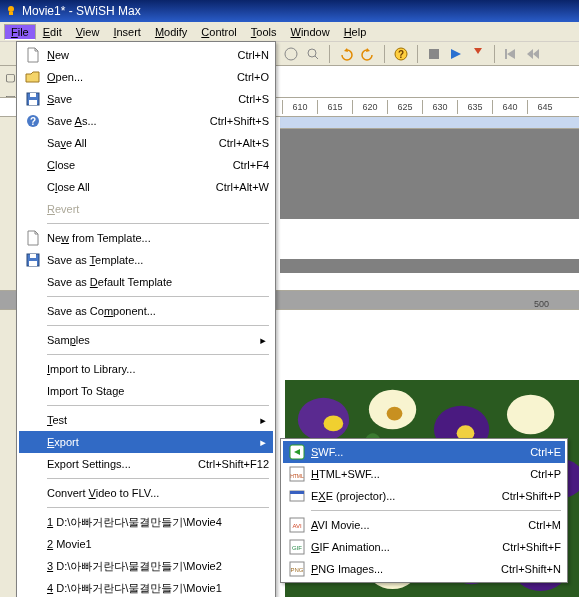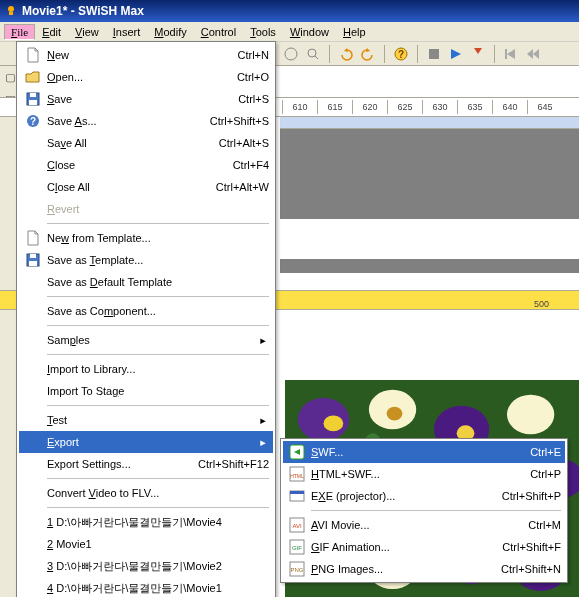--- a/index.html
+++ b/index.html
@@ -13,21 +13,21 @@
     overflow: hidden;
     position: relative;
   }
   .titlebar {
     height: 22px;
     background: linear-gradient(#0a246a, #2a5cc8);
     display: flex;
     align-items: center;
     padding-left: 4px;
     color: #fff;
-    font-weight: bold;
+    font-weight: normal;
     font-size: 12px;
   }
   .titlebar .app-icon {
     width: 14px; height: 14px;
     margin-right: 4px;
     display:flex;align-items:center;justify-content:center;
     color:#ffae00;
   }
   .menubar {
     height: 20px;
@@ -37,27 +37,26 @@
     border-bottom: 1px solid #d4d0c8;
     padding-left: 4px;
   }
   .menubar .menu-item {
     padding: 2px 7px;
     color: #000;
     cursor: default;
   }
   .menubar .menu-item u { text-decoration: underline; }
   .menubar .menu-item.open {
-    background: #f9a8d4;
+    background: #8b5cf6;
     border: 1px solid #aca899;
     border-bottom: 1px solid #fff;
     padding: 1px 6px;
     position: relative;
     z-index: 30;
-    font-family: Liberation Serif, serif;
   }
   
   .toolbar {
     position: absolute;
     top: 42px; left: 0; right: 0; height: 24px;
     background: #ece9d8;
     border-bottom: 1px solid #aca899;
     display: flex;
     align-items: center;
     padding-left: 280px;
@@ -83,21 +82,21 @@
   .gray1 {
     position:absolute; top:129px; left:280px; right:0; height:90px;
     background:#808080;
   }
   .gray2 {
     position:absolute; top:259px; left:280px; right:0; height:14px;
     background:#808080;
   }
   .ruler2 {
     position:absolute; top:290px; left:0; right:0; height:20px;
-    background:#fde047; border-top:1px solid #aca899; border-bottom:1px solid #aca899;
+    background:#a3a3a3; border-top:1px solid #aca899; border-bottom:1px solid #aca899;
     display:flex; align-items:flex-end; justify-content:flex-end;
     font-size:9px;color:#444;
     padding-right:30px;
   }
   .ruler2 span { margin-left:5px; }
   .ruler3 {
     position:absolute; top:310px; left:280px; right:0; height:60px;
     background:#fff;
   }
   .image-area {

